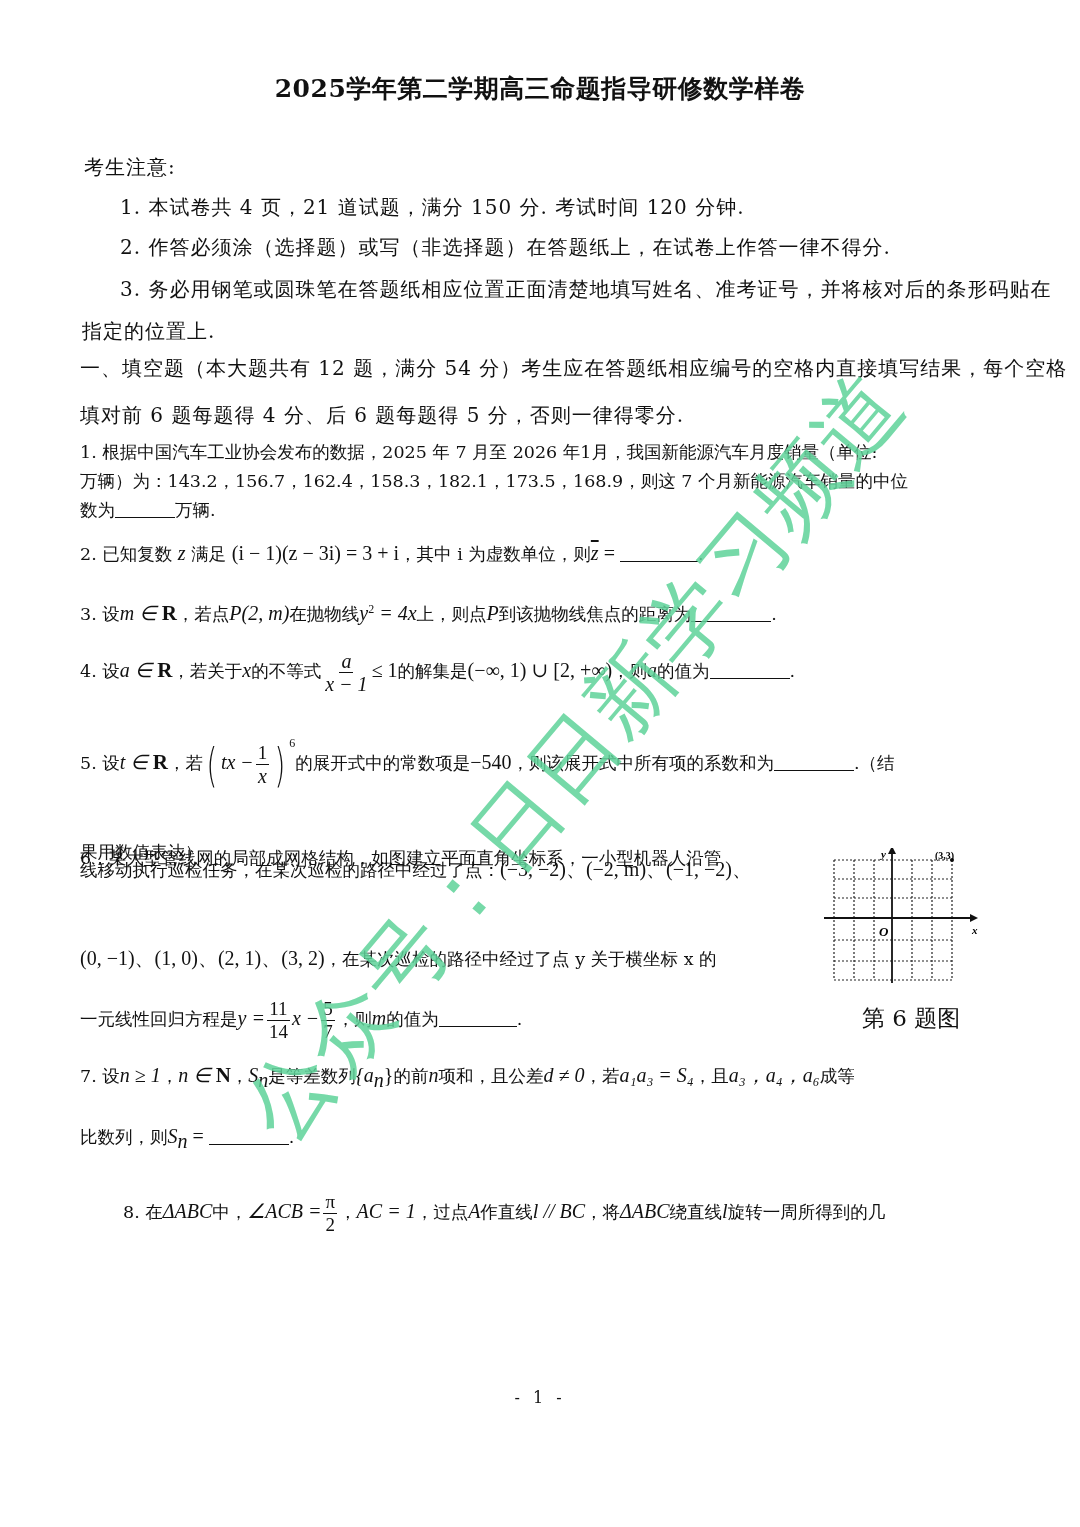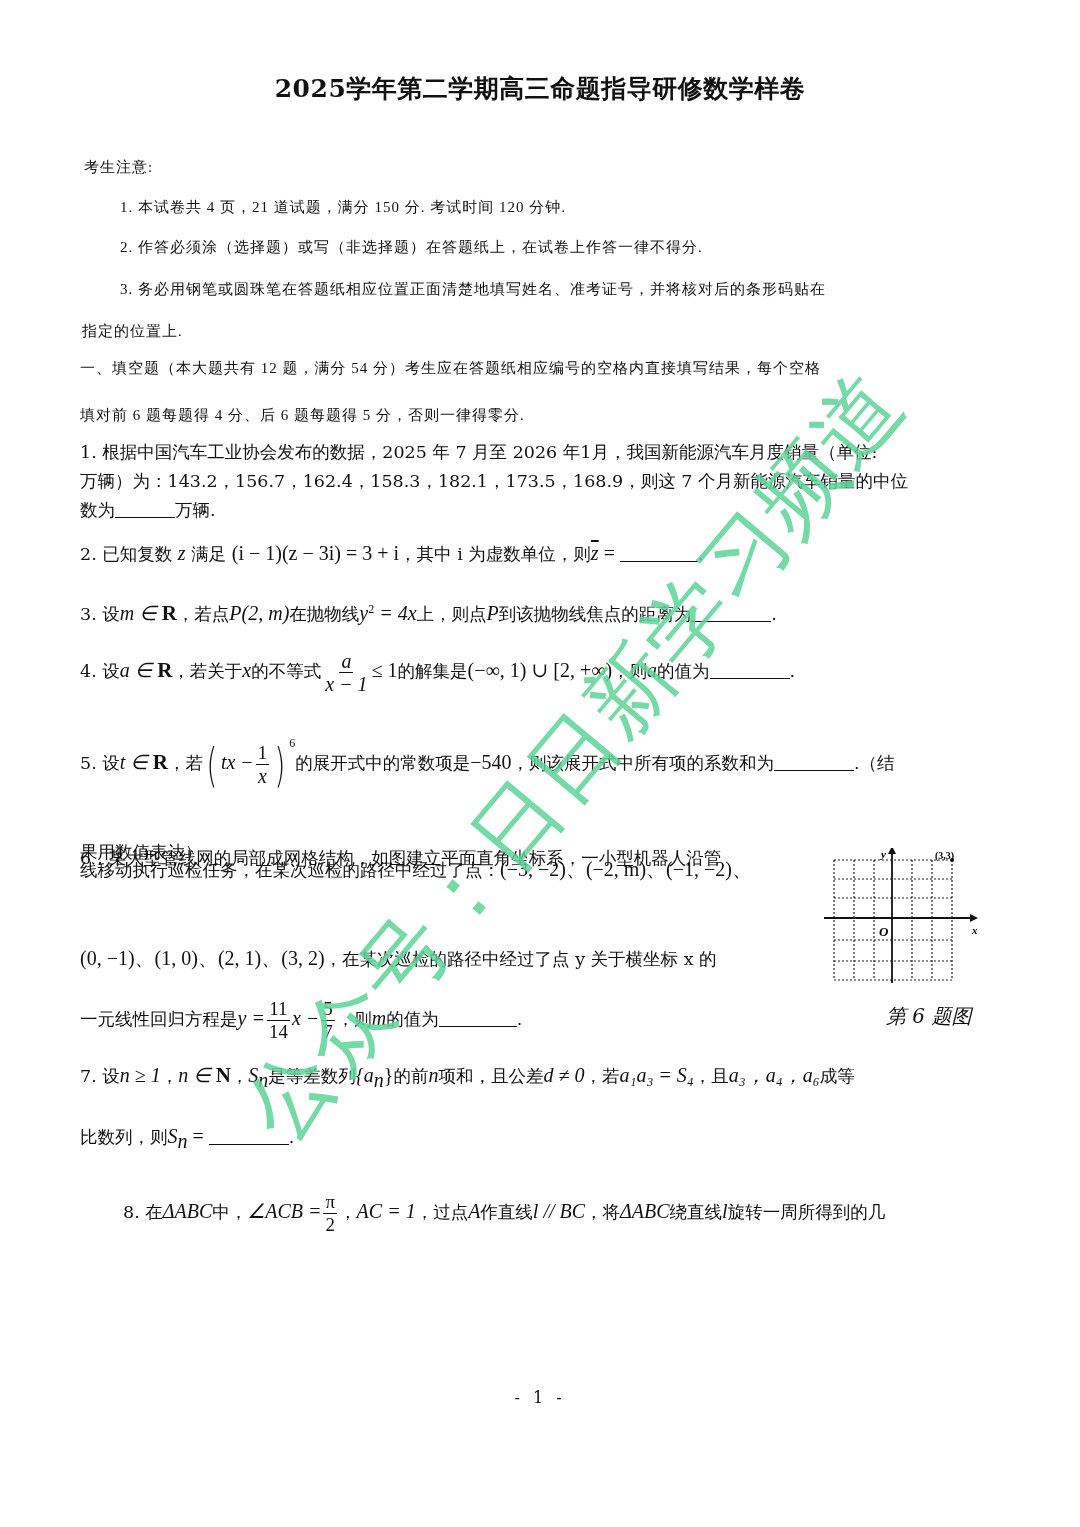--- a/index.html
+++ b/index.html
@@ -2,35 +2,35 @@
 <html><head>
 <meta charset="utf-8">
 <style>
   html, body { margin: 0; padding: 0; background: #ffffff; }
   body { width: 1080px; height: 1527px; position: relative; overflow: hidden;
          font-family: "DejaVu Serif", "Liberation Serif", serif; color: #111; }
   .page { position: absolute; left: 0; top: 0; width: 1080px; height: 1110px; }
   .title { position: absolute; top: 72px; left: 0; width: 1080px; text-align: center;
            font-size: 25px; font-weight: bold; letter-spacing: 0.5px; }
   .line { position: absolute; font-size: 17.5px; white-space: nowrap; line-height: 26px; }
-  .notes { font-size: 15px; letter-spacing: 1px; font-family: Liberation Serif, serif; }
+  .notes { font-size: 20px; letter-spacing: 1px; }
   .m { font-family: "Liberation Serif", "DejaVu Serif", serif; font-size: 20px; }
   .i { font-style: italic; font-family: "Liberation Serif", serif; font-size: 20px; }
   .b { font-weight: bold; font-family: "Liberation Serif", serif; font-size: 21px; }
   .blank { display: inline-block; border-bottom: 1.3px solid #111; height: 18px; vertical-align: -2px; }
   .frac { display: inline-flex; flex-direction: column; align-items: center; vertical-align: middle;
           font-family: "Liberation Serif", serif; font-size: 19px; line-height: 22px; margin: 0 2px; }
   .frac .num { border-bottom: 1.2px solid #111; padding: 0 2px; }
   .frac .den { padding: 0 2px; }
   .big-paren { font-size: 46px; font-weight: 200; vertical-align: middle; line-height: 46px;
                font-family: "DejaVu Sans", sans-serif; transform: scaleX(0.6); display: inline-block; }
   sup, sub { font-size: 12px; font-family: "Liberation Serif", serif; }
   .overline { text-decoration: overline; }
   .fig { position: absolute; left: 822px; top: 848px; width: 160px; height: 135px; }
-  .fig-caption { position: absolute; left: 886px; top: 1003px; font-size: 20px; font-style: italic; }
+  .fig-caption { position: absolute; left: 862px; top: 1003px; font-size: 23px; }
   .pagenum { position: absolute; top: 1388px; left: 0; width: 1080px; text-align: center; font-size: 16px; letter-spacing: 4px; }
   .watermark { position: absolute; left: 110px; top: 740px; width: 860px; text-align: center;
                transform: rotate(-50deg); transform-origin: center center;
                font-family: "DejaVu Sans", sans-serif; font-size: 86px; font-weight: 300;
                color: #5fd39a; opacity: 0.85; letter-spacing: 2px; pointer-events: none; white-space: nowrap; }
 </style>
 </head>
 <body>
 
 <div class="page">

